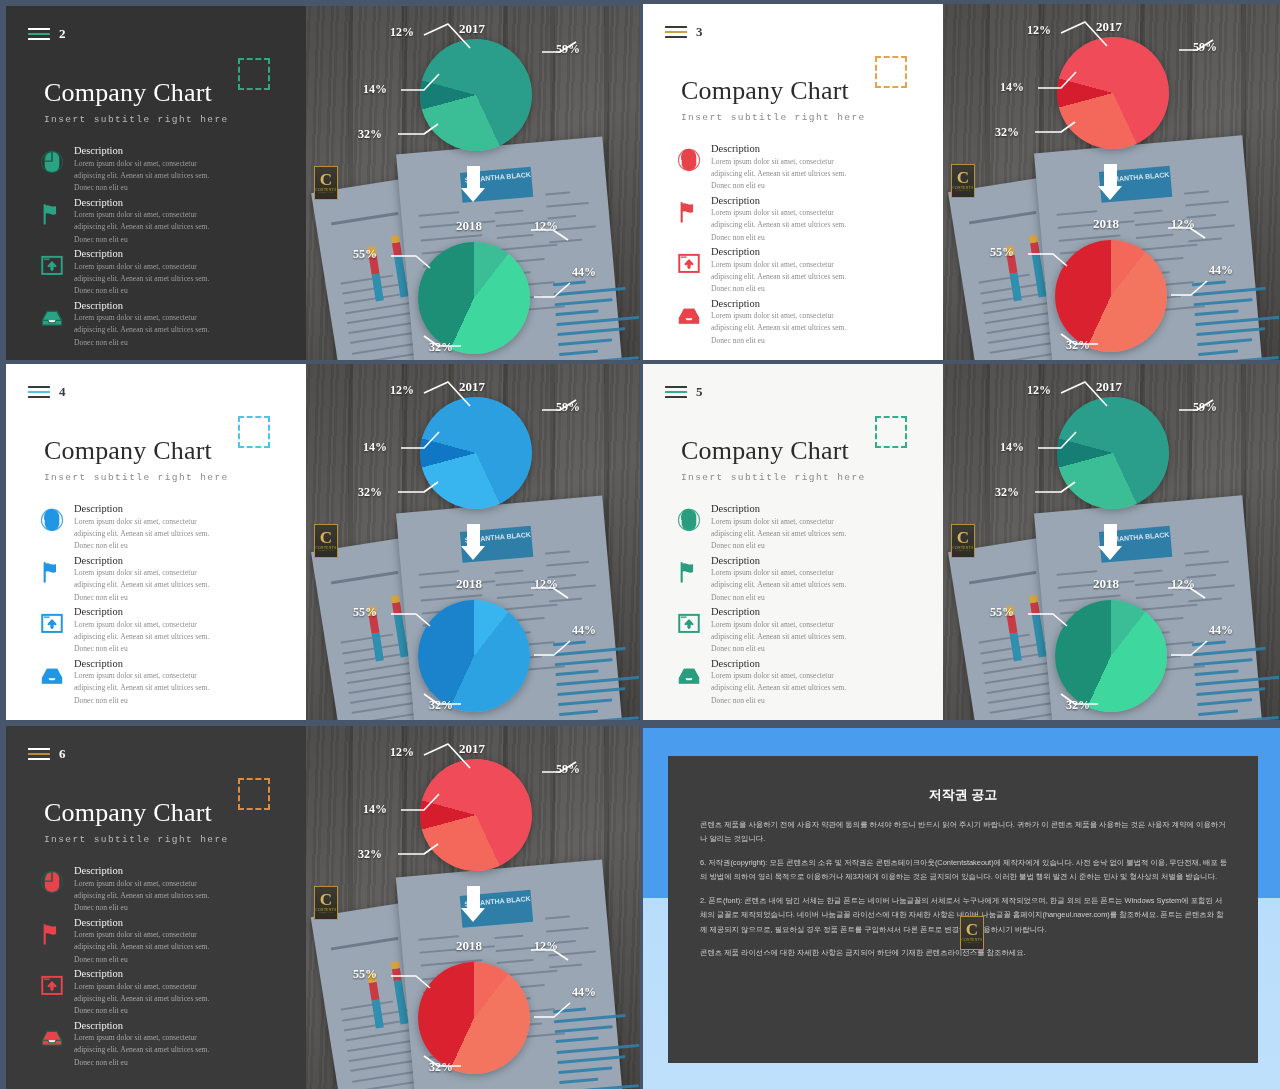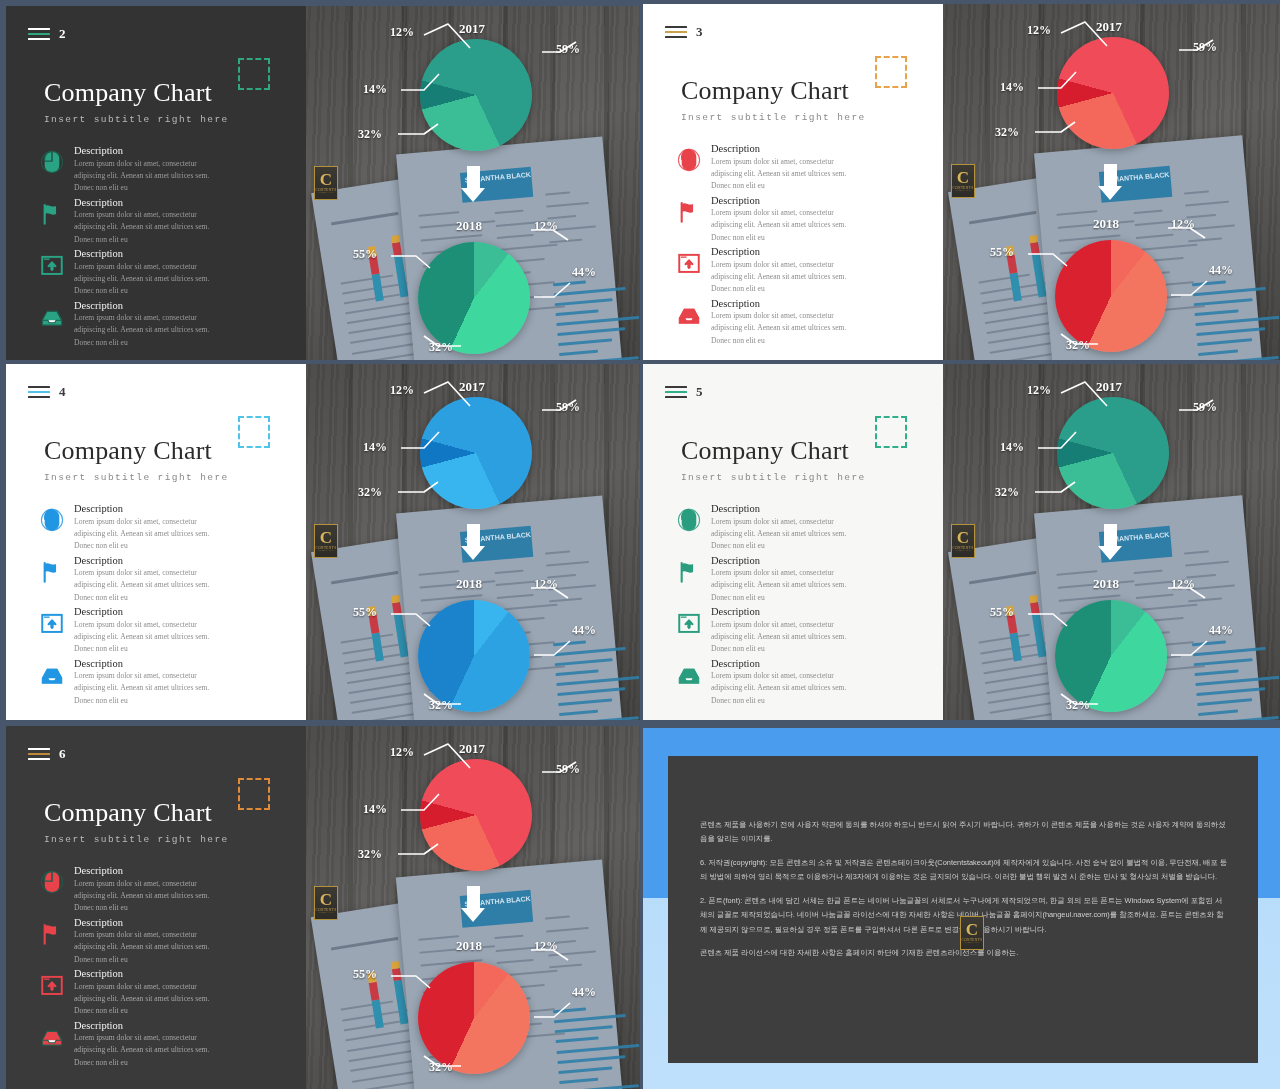--- a/index.html
+++ b/index.html
@@ -1005,25 +1005,26 @@
         <div class="pieLabel" style="left:123px;top:334px;font-size:12px;">32%</div>
         <div class="leader" style="left:0;top:0;width:334px;height:363px">
           <svg width="334" height="363">
             <path d="M225 224 L247 224 L262 234 M228 291 L248 291 L264 277 M85 250 L110 250 L124 262 M155 340 L132 340 L118 330" stroke="#ffffff" stroke-width="1.6" fill="none" stroke-linejoin="round"></path>
           </svg>
         </div>
       </div>
     </div>
     <div class="cpFrame" style="left:643px;top:728px;width:637px;height:361px;background:linear-gradient(#4a9dee 0%,#4a9dee 47%,#b8ddfb 47%,#bfe0fb 100%);">
       <div class="cpInner" style="left:25px;top:28px;width:590px;height:307px;">
+        <div class="cpTitle" style="top:30px;">저작권 공고</div>
         <div class="cpBody" style="left:32px;top:62px;width:528px;">
-          <p>콘텐츠 제품을 사용하기 전에 사용자 약관에 동의를 하셔야 하오니 반드시 읽어 주시기 바랍니다. 귀하가 이 콘텐츠 제품을 사용하는 것은 사용자 계약에 동의하셨음을 알리는 이미지를.</p>
+          <p>콘텐츠 제품을 사용하기 전에 사용자 약관에 동의를 하셔야 하오니 반드시 읽어 주시기 바랍니다. 귀하가 이 콘텐츠 제품을 사용하는 것은 사용자 계약에 이용하거나 알리는 것입니다.</p>
           <p>6. 저작권(copyright): 모든 콘텐츠의 소유 및 저작권은 콘텐츠테이크아웃(Contentstakeout)에 제작자에게 있습니다. 사전 승낙 없이 불법적 이용, 무단전재, 배포 등의 방법에 의하여 영리 목적으로 이용하거나 제3자에게 이용하는 것은 금지되어 있습니다. 이러한 불법 행위 발견 시 준하는 민사 및 형사상의 처벌을 받습니다.</p>
           <p>2. 폰트(font): 콘텐츠 내에 담긴 서체는 한글 폰트는 네이버 나눔글꼴의 서체로서 누구나에게 제작되었으며, 한글 외의 모든 폰트는 Windows System에 포함된 서체의 글꼴로 제작되었습니다. 네이버 나눔글꼴 라이선스에 대한 자세한 사항은 네이버 나눔글꼴 홈페이지(hangeul.naver.com)를 참조하세요. 폰트는 콘텐츠와 함께 제공되지 않으므로, 필요하실 경우 정품 폰트를 구입하셔서 다른 폰트로 변경하여 사용하시기 바랍니다.</p>
-          <p>콘텐츠 제품 라이선스에 대한 자세한 사항은 홈페이지 하단에 기재한 콘텐츠라이선스를 이용하는.</p>
+          <p>콘텐츠 제품 라이선스에 대한 자세한 사항은 금지되어 하단에 기재한 콘텐츠라이선스를 참조하세요.</p>
         </div>
         <div class="badge" style="left:292px;top:160px;">
           <div class="bC">C</div>
           <div class="bT">CONTENTS</div>
           <div class="bS">TEMPLATE</div>
         </div>
       </div>
     </div>
   </div>
 

